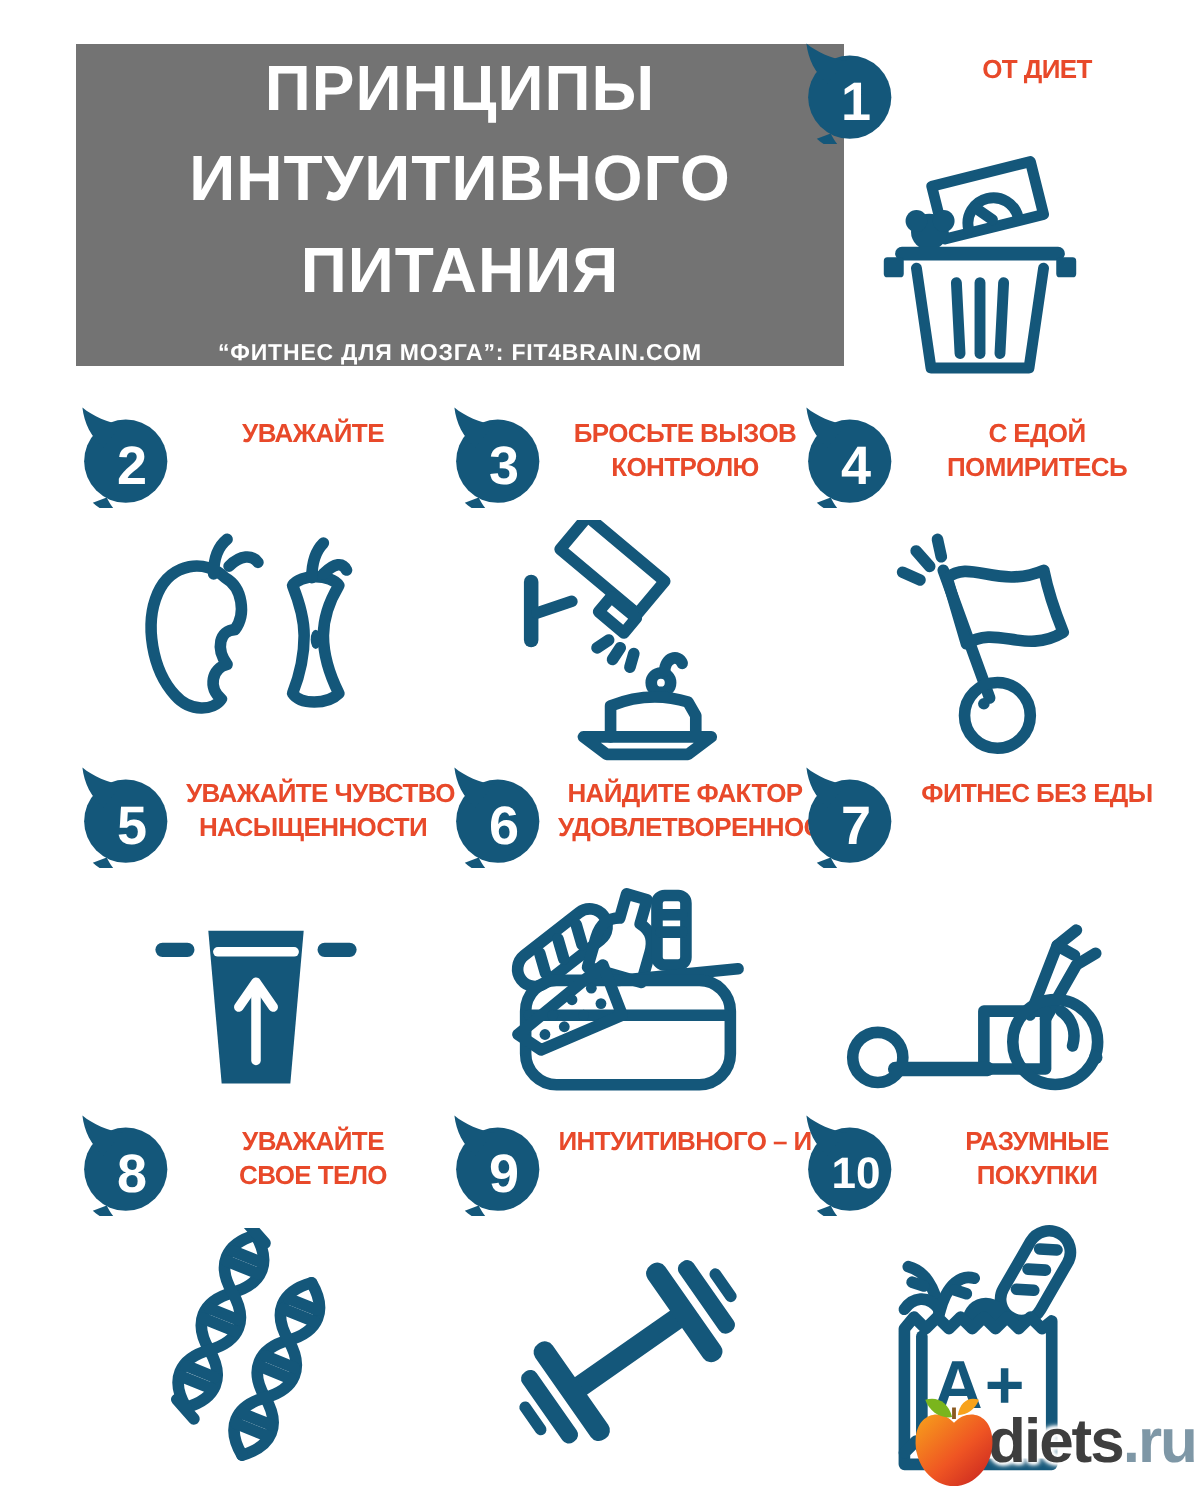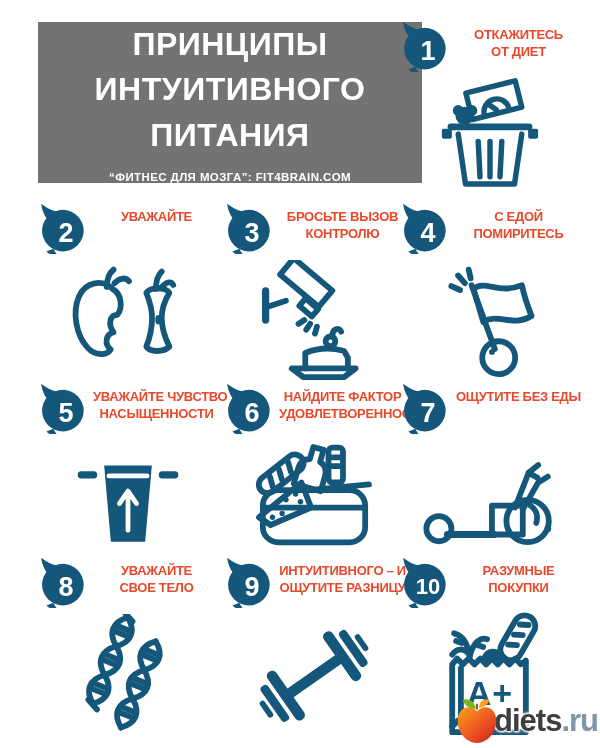--- a/index.html
+++ b/index.html
@@ -84,21 +84,20 @@
     <div class="item-head">
       <div class="badge">
         <svg viewBox="0 0 60 60">
           <circle class="f" cx="31" cy="33" r="24"></circle>
           <path class="f" d="M6,2 C7,11 11,19 18,25 L29,12 C21,11 12,7 6,2 Z"></path>
           <path class="f" d="M20,54 C22,58 24,61 28,64 C22,63 16,61 12,57 Z"></path>
         </svg>
         <div class="num">1</div>
       </div>
       <div class="titles">
-        <span class="line">ОТКАЖИТЕСЬ</span>
         <span class="line">ОТ ДИЕТ</span>
       </div>
     </div>
     <div class="icon">
       <svg width="118" height="114" viewBox="0 0 130 118">
         <g transform="rotate(-14 68 24)">
           <rect class="s" x="42" y="6" width="56" height="30" fill="#fff"></rect>
           <path class="s" d="M56,34 a14,14 0 0 1 28,0"></path>
           <line class="s" x1="70" y1="32" x2="63" y2="24"></line>
         </g>
@@ -280,21 +279,21 @@
     <div class="item-head">
       <div class="badge">
         <svg viewBox="0 0 60 60">
           <circle class="f" cx="31" cy="33" r="24"></circle>
           <path class="f" d="M6,2 C7,11 11,19 18,25 L29,12 C21,11 12,7 6,2 Z"></path>
           <path class="f" d="M20,54 C22,58 24,61 28,64 C22,63 16,61 12,57 Z"></path>
         </svg>
         <div class="num">7</div>
       </div>
       <div class="titles">
-        <span class="line">ОЩУТИТЕ БЕЗ ЕДЫ</span>
+        <span class="line">ФИТНЕС БЕЗ ЕДЫ</span>
       </div>
     </div>
     <div class="icon">
       <svg width="152" height="108" viewBox="0 0 156 112">
         <path class="s" d="M104,70 L118,34 L128,26"></path>
         <path class="s" d="M112,72 L128,44 L138,38"></path>
         <line class="s" x1="118" y1="34" x2="127" y2="39"></line>
         <rect class="s" x="80" y="68" width="32" height="30" fill="#fff"></rect>
         <circle class="s" cx="117" cy="84" r="22" fill="#fff"></circle>
         <circle class="f" cx="138" cy="92" r="3.5"></circle>
@@ -355,21 +354,20 @@
       <div class="badge">
         <svg viewBox="0 0 60 60">
           <circle class="f" cx="31" cy="33" r="24"></circle>
           <path class="f" d="M6,2 C7,11 11,19 18,25 L29,12 C21,11 12,7 6,2 Z"></path>
           <path class="f" d="M20,54 C22,58 24,61 28,64 C22,63 16,61 12,57 Z"></path>
         </svg>
         <div class="num">9</div>
       </div>
       <div class="titles">
         <span class="line">ИНТУИТИВНОГО – И</span>
-        <span class="line">ОЩУТИТЕ РАЗНИЦУ</span>
       </div>
     </div>
     <div class="icon">
       <svg width="134" height="118" viewBox="0 0 138 122">
         <g transform="rotate(-35 69 64)">
           <rect class="f" x="30" y="59" width="78" height="11" rx="5"></rect>
           <rect class="f" x="28" y="34" width="11" height="60" rx="5"></rect>
           <rect class="f" x="15" y="42" width="9" height="44" rx="4"></rect>
           <rect class="f" x="6" y="54" width="6" height="20" rx="3"></rect>
           <rect class="f" x="99" y="34" width="11" height="60" rx="5"></rect>

